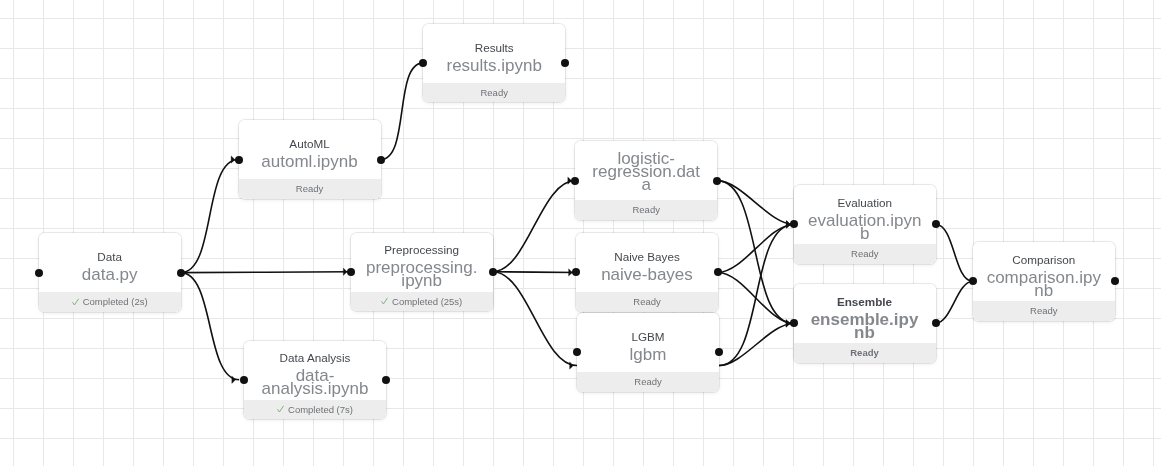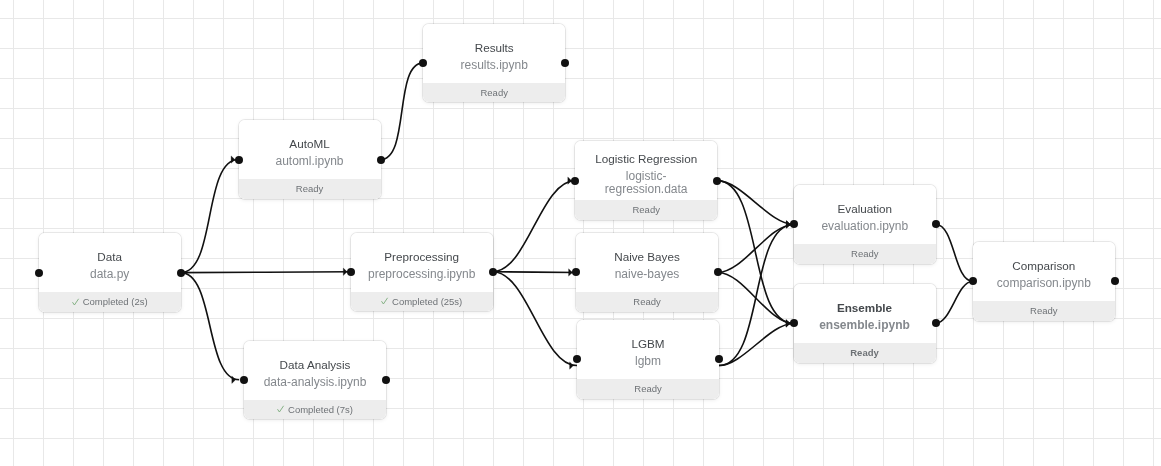--- a/index.html
+++ b/index.html
@@ -11,21 +11,21 @@
   #grid{position:absolute;left:0;top:0;width:1161px;height:466px;}
   #edge-layer{position:absolute;left:0;top:0;width:1161px;height:466px;pointer-events:none;}
   .node{position:absolute;background:#ffffff;border-radius:6px;
         box-shadow:0 0 0 1px rgba(0,0,0,0.075), 0 1px 4px rgba(0,0,0,0.09);
         display:flex;flex-direction:column;overflow:visible;}
   .node-inner{width:100%;height:100%;border-radius:6px;overflow:hidden;
               display:flex;flex-direction:column;background:#fff;}
   .node-body{flex:1 1 auto;display:flex;flex-direction:column;
              align-items:center;justify-content:center;padding:2.2px 14px 0;box-sizing:border-box;}
   .node-title{font-size:11.7px;color:#44484c;line-height:22px;white-space:nowrap;}
-  .node-sub{font-size:12px;color:#84888d;line-height:13px;text-align:center;
+  .node-sub{font-size:17px;color:#84888d;line-height:13px;text-align:center;
             overflow-wrap:break-word;max-width:115px;}
   .node-status{flex:0 0 auto;height:19.5px;background:#ededed;color:#6e7276;
                font-size:9.5px;line-height:19.5px;text-align:center;white-space:nowrap;}
   .node-status .chk{display:inline-block;width:8px;height:8px;margin-right:3px;vertical-align:-0.5px;}
   .handle{position:absolute;width:8px;height:8px;border-radius:50%;background:#111111;
           top:50%;margin-top:-4px;}
   .handle.in{left:-4px;}
   .handle.out{right:-4px;}
 </style>
 </head>
@@ -112,40 +112,39 @@
         <div class="node-status"><span class="chk"><svg viewBox="0 0 8 8" width="8" height="8">
               <path d="M0.5 4.2 L2.4 7.0 L6.6 0.8" fill="none" stroke="#7fae7f" stroke-width="0.95" stroke-linecap="butt" stroke-linejoin="miter"></path>
             </svg></span><span>Completed (7s)</span></div>
       </div>
       <div class="handle in"></div>
       <div class="handle out"></div>
     </div>
     <div class="node" style="left: 575.2px; top: 141.4px; width: 142px; height: 78.5px;">
       <div class="node-inner">
         <div class="node-body">
-          <div class="node-title">Logistic Regression</div>
           <div class="node-sub">logistic-regression.data</div>
         </div>
         <div class="node-status"><span>Ready</span></div>
       </div>
       <div class="handle in"></div>
       <div class="handle out"></div>
     </div>
     <div class="node" style="left: 576px; top: 233.2px; width: 142px; height: 78.5px;">
       <div class="node-inner">
         <div class="node-body">
           <div class="node-title">Naive Bayes</div>
           <div class="node-sub">naive-bayes</div>
         </div>
         <div class="node-status"><span>Ready</span></div>
       </div>
       <div class="handle in"></div>
       <div class="handle out"></div>
     </div>
-    <div class="node" style="left: 577px; top: 320px; width: 142px; height: 78.5px;">
+    <div class="node" style="left: 577px; top: 313px; width: 142px; height: 78.5px;">
       <div class="node-inner">
         <div class="node-body">
           <div class="node-title">LGBM</div>
           <div class="node-sub">lgbm</div>
         </div>
         <div class="node-status"><span>Ready</span></div>
       </div>
       <div class="handle in"></div>
       <div class="handle out"></div>
     </div>

